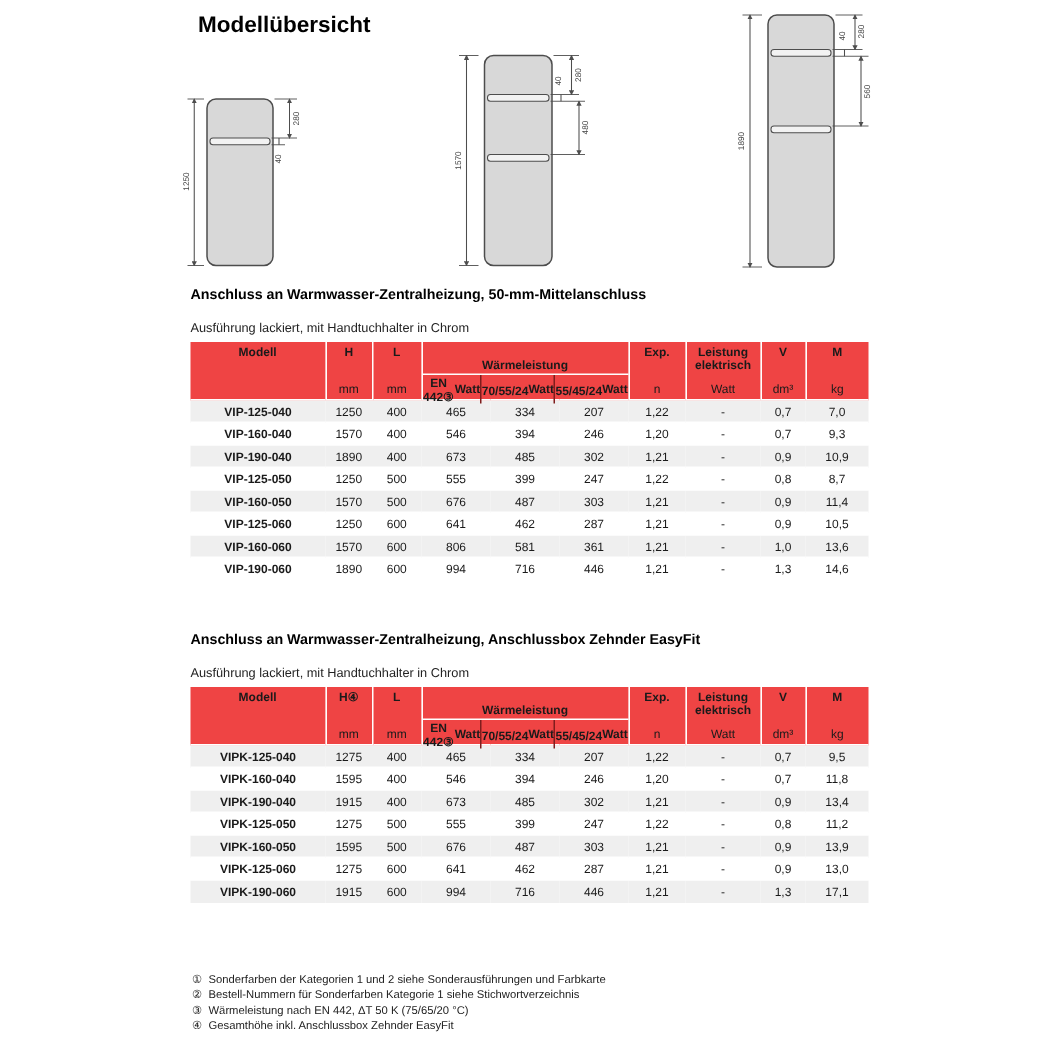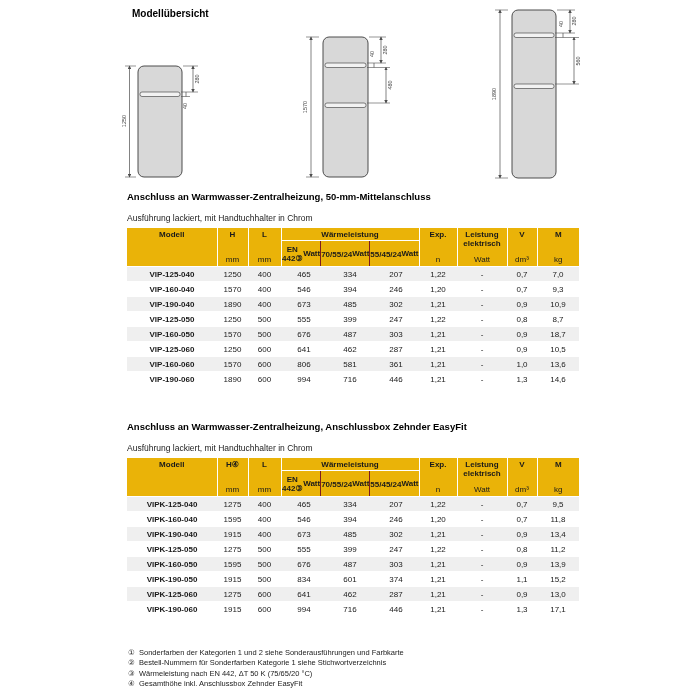--- a/index.html
+++ b/index.html
@@ -1,30 +1,30 @@
 <!DOCTYPE html>
 <html><head>
 <meta charset="utf-8">
 <style>
   * { margin:0; padding:0; box-sizing:border-box; }
   html,body { background:#fff; }
   body { width:700px; height:700px; font-family:"Liberation Sans", sans-serif; color:#1a1a1a; }
   .page { position:relative; width:700px; height:700px; background:#fff; overflow:hidden; }
   .abs { position:absolute; }
-  .doc-title { font-size:10px; font-weight:bold; color:#000; }
+  .doc-title { font-size:15px; font-weight:bold; color:#000; }
   .sec-heading { font-size:9.5px; font-weight:bold; color:#000; }
   .sec-sub { font-size:8.5px; color:#222; }
 
   .spec-table { border-collapse:collapse; table-layout:fixed; width:452px; font-size:8px; color:#1a1a1a; }
-  .spec-table thead th { background:#eab308; vertical-align:top; padding:0; font-weight:bold; }
+  .spec-table thead th { background:#ef4444; vertical-align:top; padding:0; font-weight:bold; }
   .spec-table thead th + th { border-left:1px solid #fff; }
   .th-inner { display:flex; flex-direction:column; justify-content:space-between; align-items:center; height:38px; padding-top:2px; }
   .th-inner .unit { padding-bottom:2px; font-weight:normal; }
   .wl-wrap { display:flex; flex-direction:column; height:38px; }
-  .wl-label { text-align:center; padding:2px 0 1px 0; border-bottom:1px solid #fff; }
+  .wl-label { text-align:center; padding:2px 0 1px 0; border-bottom:1px solid #fff;margin-top:9px; }
   .wl-sub { display:flex; flex:1; }
   .wl-col { flex:1; display:flex; flex-direction:row; justify-content:space-between; align-items:center; padding-top:1px; }
   .wl-col + .wl-col { border-left:1px solid #7f1d1d; }
   .wl-col .unit { padding-bottom:2px; }
   .l2 { line-height:9px; text-align:center; }
   .spec-table tbody td { text-align:center; height:15px; border-top:1px solid #fff; padding:0 2px; line-height:9px; }
   .spec-table tbody tr:nth-of-type(odd) { background:#efefef; }
   .spec-table tbody td.model { font-weight:bold; }
 
   .footnotes { font-size:7.5px; line-height:10.4px; color:#222; width:470px; }
@@ -254,21 +254,21 @@
         <tr>
           <td class="model">VIP-160-050</td>
           <td>1570</td>
           <td>500</td>
           <td>676</td>
           <td>487</td>
           <td>303</td>
           <td>1,21</td>
           <td>-</td>
           <td>0,9</td>
-          <td>18,7</td>
+          <td>11,4</td>
         </tr>
 
 
         <tr>
           <td class="model">VIP-125-060</td>
           <td>1250</td>
           <td>600</td>
           <td>641</td>
           <td>462</td>
           <td>287</td>
@@ -450,32 +450,20 @@
           <td>500</td>
           <td>676</td>
           <td>487</td>
           <td>303</td>
           <td>1,21</td>
           <td>-</td>
           <td>0,9</td>
           <td>13,9</td>
         </tr>
 
-        <tr>
-          <td class="model">VIPK-190-050</td>
-          <td>1915</td>
-          <td>500</td>
-          <td>834</td>
-          <td>601</td>
-          <td>374</td>
-          <td>1,21</td>
-          <td>-</td>
-          <td>1,1</td>
-          <td>15,2</td>
-        </tr>
 
         <tr>
           <td class="model">VIPK-125-060</td>
           <td>1275</td>
           <td>600</td>
           <td>641</td>
           <td>462</td>
           <td>287</td>
           <td>1,21</td>
           <td>-</td>

